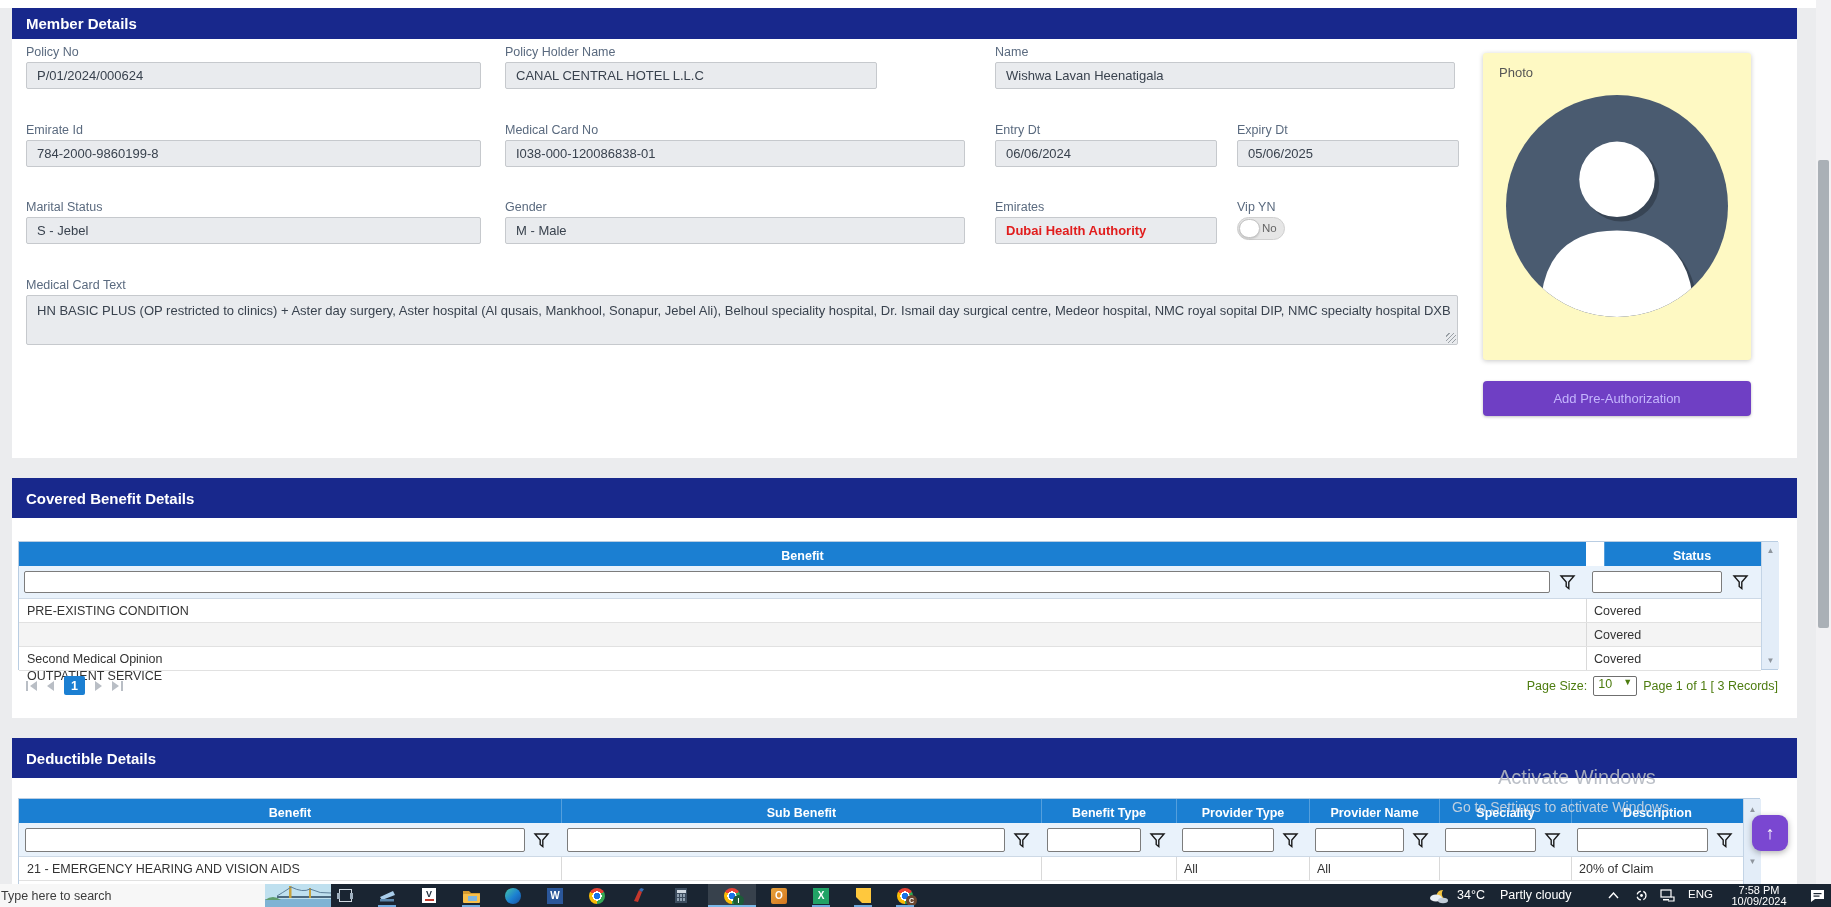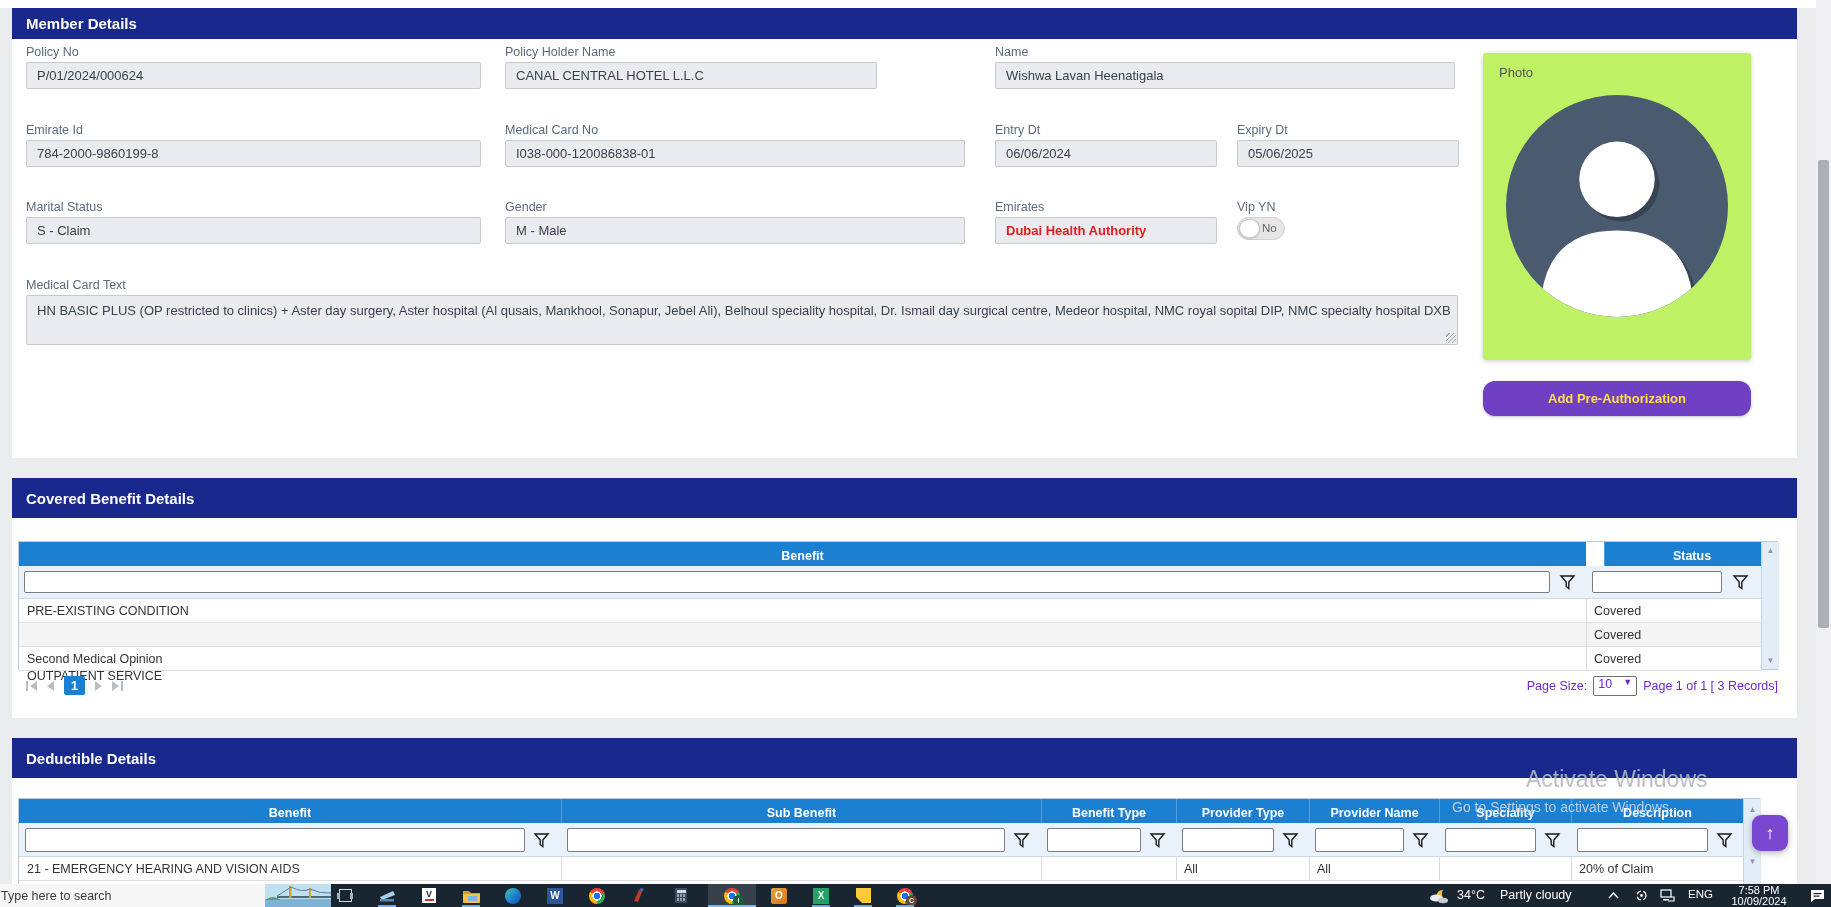--- a/index.html
+++ b/index.html
@@ -30,21 +30,21 @@
   .tsb{position:absolute;background:#e3edf8;border-left:1px solid #c3d4e6;box-sizing:border-box;}
   .tsb .ar{position:absolute;left:0;right:0;text-align:center;font-size:8px;color:#8e959d;}
   
   .pgico{display:flex;align-items:center;gap:2px;}
   .tri-l{width:0;height:0;border-top:5px solid transparent;border-bottom:5px solid transparent;border-right:7px solid #b9bec5;}
   .tri-r{width:0;height:0;border-top:5px solid transparent;border-bottom:5px solid transparent;border-left:7px solid #b9bec5;}
   .pbar{width:2px;height:10px;background:#b9bec5;}
   .pgnum{width:21px;height:19px;background:#1b7fd2;color:#fff;font-size:12.5px;font-weight:bold;border-radius:2px;
          display:flex;align-items:center;justify-content:center;}
   
-  .wm1{position:absolute;left:1498px;top:766px;font-size:23px;color:#b3b8c1;opacity:.9;z-index:45;margin-left:28px;}
+  .wm1{position:absolute;left:1498px;top:766px;font-size:20px;color:#b3b8c1;opacity:.9;z-index:45;}
   .wm2{position:absolute;left:1452px;top:799px;font-size:14px;color:#dadde3;opacity:.85;z-index:45;}
   
   .scrolltop{position:absolute;left:1752px;top:815px;width:36px;height:36px;background:#7a47d1;border-radius:9px;
              color:#fff;font-size:18px;font-weight:bold;display:flex;align-items:center;justify-content:center;
              box-shadow:0 2px 6px rgba(0,0,0,.3);z-index:46;}
   
   .pagesb{position:absolute;left:1816px;top:0;width:15px;height:884px;background:#f1f1f3;z-index:30;}
   .pagesb .thumb{position:absolute;left:2px;width:11px;top:160px;height:468px;background:#aab0b6;border-radius:2px;}
   
   .taskbar{position:absolute;left:0;top:884px;width:1831px;height:23px;background:#1a2532;z-index:100;}
@@ -82,56 +82,56 @@
     <div class="flabel" style="left:14px;top:123px;">Emirate Id</div>
     <div class="fbox" style="left:14px;top:140px;width:455px;">784-2000-9860199-8</div>
     <div class="flabel" style="left:493px;top:123px;">Medical Card No</div>
     <div class="fbox" style="left:493px;top:140px;width:460px;">I038-000-120086838-01</div>
     <div class="flabel" style="left:983px;top:123px;">Entry Dt</div>
     <div class="fbox" style="left:983px;top:140px;width:222px;">06/06/2024</div>
     <div class="flabel" style="left:1225px;top:123px;">Expiry Dt</div>
     <div class="fbox" style="left:1225px;top:140px;width:222px;">05/06/2025</div>
 
     <div class="flabel" style="left:14px;top:200px;">Marital Status</div>
-    <div class="fbox" style="left:14px;top:217px;width:455px;">S - Claim</div>
+    <div class="fbox" style="left:14px;top:217px;width:455px;">S - Jebel</div>
     <div class="flabel" style="left:493px;top:200px;">Gender</div>
     <div class="fbox" style="left:493px;top:217px;width:460px;">M - Male</div>
     <div class="flabel" style="left:983px;top:200px;">Emirates</div>
     <div class="fbox red" style="left:983px;top:217px;width:222px;">Dubai Health Authority</div>
     <div class="flabel" style="left:1225px;top:200px;">Vip YN</div>
 
     <div style="position:absolute;left:1225px;top:217px;width:48px;height:23px;background:#e6e6e6;border:1px solid #d0d0d0;border-radius:12px;box-sizing:border-box;">
       <span style="position:absolute;left:1px;top:1px;width:21px;height:19px;background:#fff;border:1px solid #c4c4c4;border-radius:10px;box-sizing:border-box;box-shadow:0 1px 2px rgba(0,0,0,.15);"></span>
       <span style="position:absolute;left:24px;top:4px;font-size:11.5px;color:#666;">No</span>
     </div>
 
     <div class="flabel" style="left:14px;top:278px;">Medical Card Text</div>
     <div style="position:absolute;left:14px;top:295px;width:1432px;height:50px;background:#e9ebee;border:1px solid #c6c9cd;border-radius:2px;box-sizing:border-box;font-size:13px;color:#39424e;padding:7px 10px;white-space:nowrap;overflow:hidden;">HN BASIC PLUS (OP restricted to clinics) + Aster day surgery, Aster hospital (Al qusais, Mankhool, Sonapur, Jebel Ali), Belhoul speciality hospital, Dr. Ismail day surgical centre, Medeor hospital, NMC royal sopital DIP,  NMC specialty hospital DXB</div>
     <div style="position:absolute;left:1434px;top:333px;width:10px;height:10px;background:repeating-linear-gradient(135deg,transparent 0 2px,#9aa0a6 2px 3px);"></div>
 
-    <div style="position:absolute;left:1471px;top:53px;width:268px;height:307px;background:#bef264;border-radius:3px;box-shadow:0 1px 5px rgba(0,0,0,.22);">
+    <div style="position:absolute;left:1471px;top:53px;width:268px;height:307px;background:#fef9c3;border-radius:3px;box-shadow:0 1px 5px rgba(0,0,0,.22);">
       <div style="position:absolute;left:16px;top:12px;font-size:13px;color:#555;">Photo</div>
       <span>
         <svg width="222" height="222" viewBox="0 0 100 100" style="position:absolute;left:23px;top:42px;">
           <defs>
               <clipPath id="avclip">
                 <circle cx="50" cy="50" r="50"></circle>
               </clipPath>
             </defs>
           <circle cx="50" cy="50" r="50" fill="#4a5b70"></circle>
           <g clip-path="url(#avclip)">
             <circle cx="52" cy="40" r="17" fill="rgba(0,0,0,.25)"></circle>
             <path d="M18 92 Q22 63 52 63 Q82 63 86 92 L86 104 L18 104 Z" fill="rgba(0,0,0,.25)"></path>
             <circle cx="50" cy="38" r="17" fill="#fff"></circle>
             <path d="M16 90 Q20 61 50 61 Q80 61 84 90 L84 104 L16 104 Z" fill="#fff"></path>
           </g>
         </svg>
       </span>
     </div>
-    <div style="position:absolute;left:1471px;top:381px;width:268px;height:35px;background:#6f3fc4;border-radius:12px;color:#fde047;font-size:13px;font-weight:bold;display:flex;align-items:center;justify-content:center;box-shadow:0 1px 3px rgba(0,0,0,.25);cursor:pointer;">Add Pre-Authorization</div>
+    <div style="position:absolute;left:1471px;top:381px;width:268px;height:35px;background:#6f3fc4;border-radius:4px;color:#c4b5fd;font-size:13px;font-weight:normal;display:flex;align-items:center;justify-content:center;box-shadow:0 1px 3px rgba(0,0,0,.25);cursor:pointer;">Add Pre-Authorization</div>
   </div>
 
   <div class="card" style="top:478px;height:240px;">
     <div class="band" style="top:0;height:40px;">
       <span>Covered Benefit Details</span>
     </div>
 
     <div class="grid" style="left:6px;top:63px;width:1760px;height:129px;">
 
       <div class="ghead" style="left:0;width:1567px;border-left:none;">
@@ -188,21 +188,21 @@
         </span>
       <span class="pgnum">1</span>
       <span class="pgico">
           <span class="tri-r"></span>
         </span>
       <span class="pgico">
           <span class="tri-r"></span>
           <span class="pbar"></span>
         </span>
     </div>
-    <div style="position:absolute;right:19px;top:198px;display:flex;align-items:center;gap:6px;font-size:12.5px;color:#6d28d9;">
+    <div style="position:absolute;right:19px;top:198px;display:flex;align-items:center;gap:6px;font-size:12.5px;color:#4d7c0f;">
       <span>Page Size:</span>
       <span style="display:inline-flex;align-items:flex-start;justify-content:space-between;width:44px;height:20px;border:1px solid #6f6f6f;border-radius:2px;padding:0 4px;box-sizing:border-box;background:#fff;">
         <span>10</span>
           <span style="font-size:9px;">▼</span>
       </span>
       <span>Page 1 of 1 [ 3 Records]</span>
     </div>
   </div>
 
   <div class="card" style="top:738px;height:148px;overflow:hidden;">

